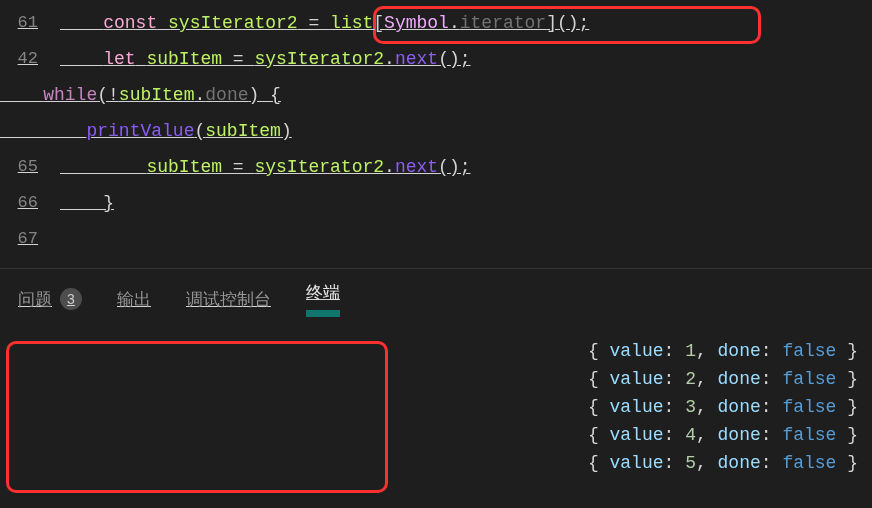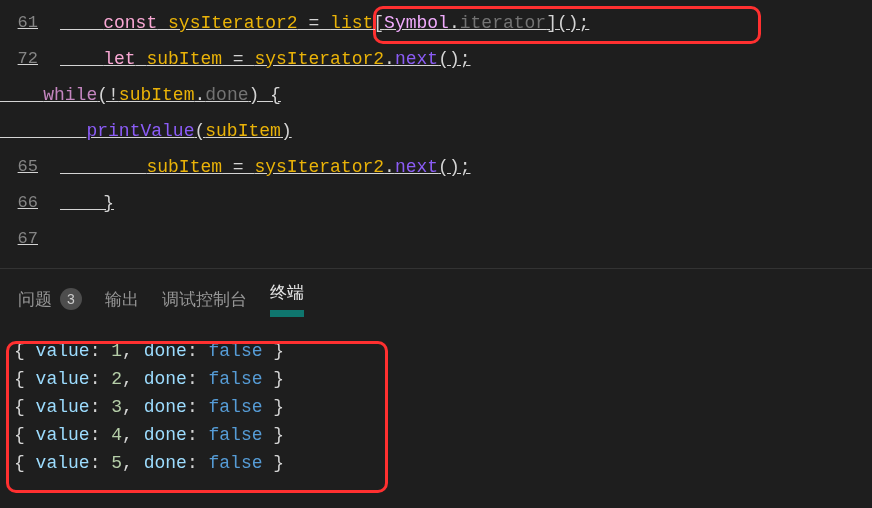--- a/index.html
+++ b/index.html
@@ -28,21 +28,21 @@
       text-align: right;
       padding-right: 22px;
       user-select: none;
       font-size: 17px;
     }
     .code {
       white-space: pre;
       position: relative;
     }
     .kw { color: #c586c0; }
-    .var { color: #eab308; }
+    .var { color: #bef264; }
     .const-kw { color: #f9a8d4; }
     .func { color: #8b5cf6; }
     .class { color: #f0abfc; }
     .punc { color: #d4d4d4; }
     .prop { color: #737373; }
     .highlight-box {
       position: absolute;
       border: 3px solid #ff3030;
       border-radius: 10px;
       pointer-events: none;
@@ -50,22 +50,23 @@
     .h1 {
       top: 6px;
       left: 373px;
       width: 388px;
       height: 38px;
     }
     .panel-tabs {
       display: flex;
       border-top: 1px solid #333;
       padding: 12px 18px 10px;
-      gap: 23px;
+      gap: 35px;
       margin-top: 6px;
+      text-decoration: underline;
     }
     .tab {
       color: #969696;
       font-size: 17px;
       display: flex;
       align-items: center;
       gap: 8px;
       cursor: pointer;
       font-family: -apple-system, 'Segoe UI', sans-serif;
     }
@@ -81,20 +82,21 @@
       width: 22px;
       height: 22px;
       display: inline-flex;
       align-items: center;
       justify-content: center;
       font-size: 14px;
     }
     .terminal {
       padding: 10px 14px 18px;
       position: relative;
+      text-align: right;
     }
     .term-line {
       white-space: pre;
       font-size: 18px;
       line-height: 28px;
     }
     .t-key { color: #9cdcfe; }
     .t-num { color: #b5cea8; }
     .t-bool { color: #569cd6; }
     .h2 {
@@ -108,21 +110,21 @@
 <body>
 
 <div class="editor" style="position:relative;">
   <div class="highlight-box h1"></div>
   <div id="code-container">
       <div class="line">
         <span class="line-num">61</span>
         <span class="code"><span class="punc">    </span><span class="const-kw">const</span><span class="punc"> </span><span class="var">sysIterator2</span><span class="punc"> = </span><span class="var">list</span><span class="punc">[</span><span class="class">Symbol</span><span class="punc">.</span><span class="prop">iterator</span><span class="punc">]();</span></span>
       </div>
       <div class="line">
-        <span class="line-num">72</span>
+        <span class="line-num">42</span>
         <span class="code"><span class="punc">    </span><span class="const-kw">let</span><span class="punc"> </span><span class="var">subItem</span><span class="punc"> = </span><span class="var">sysIterator2</span><span class="punc">.</span><span class="func">next</span><span class="punc">();</span></span>
       </div>
       <div class="line">
         <span class="code"><span class="punc">    </span><span class="kw">while</span><span class="punc">(!</span><span class="var">subItem</span><span class="punc">.</span><span class="prop">done</span><span class="punc">) {</span></span>
       </div>
       <div class="line">
         <span class="code"><span class="punc">        </span><span class="func">printValue</span><span class="punc">(</span><span class="var">subItem</span><span class="punc">)</span></span>
       </div>
       <div class="line">
         <span class="line-num">65</span>

